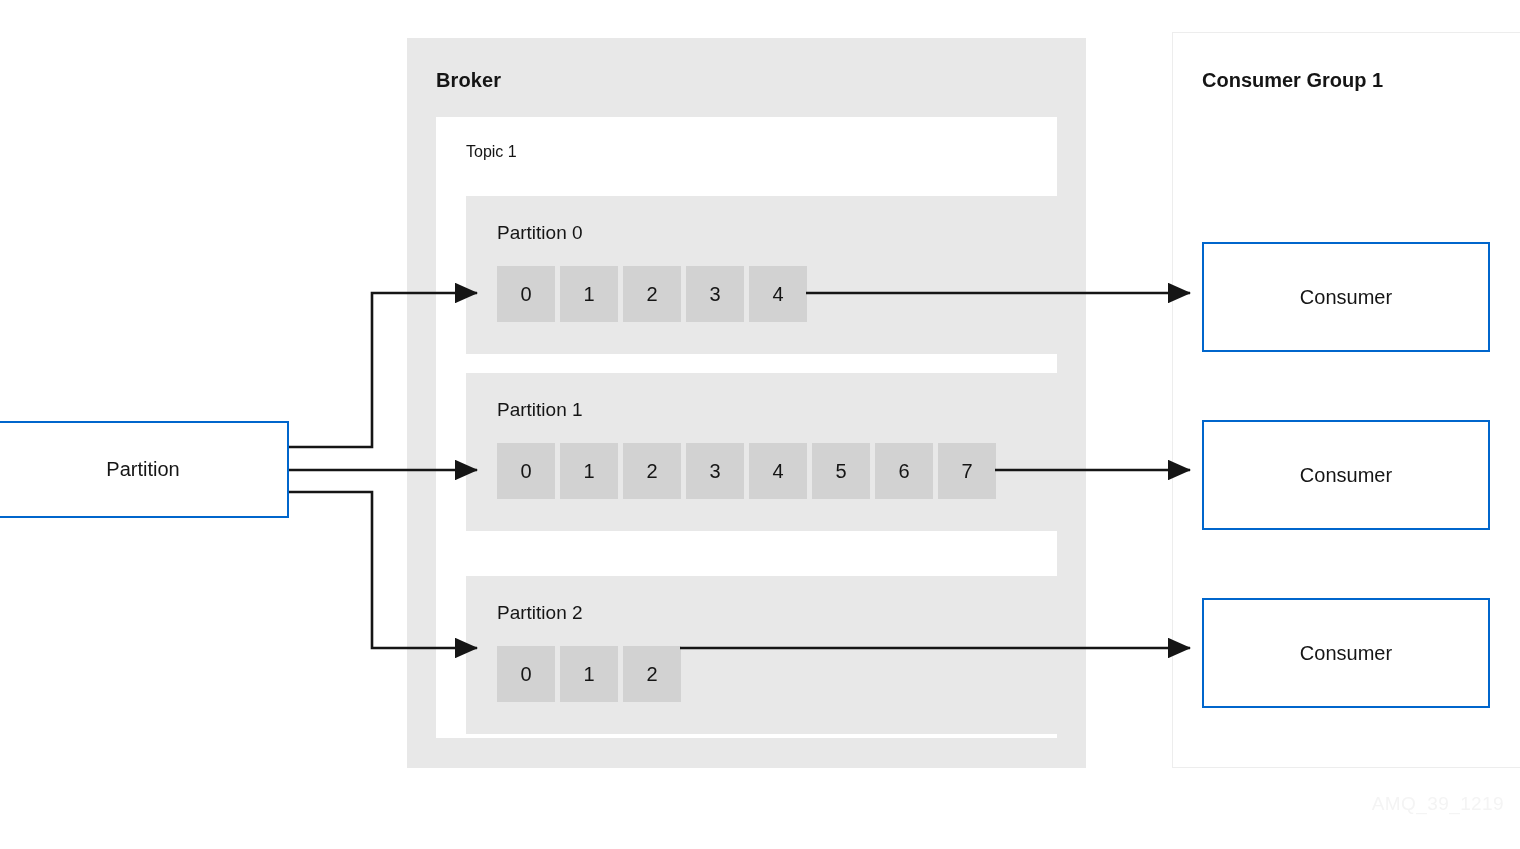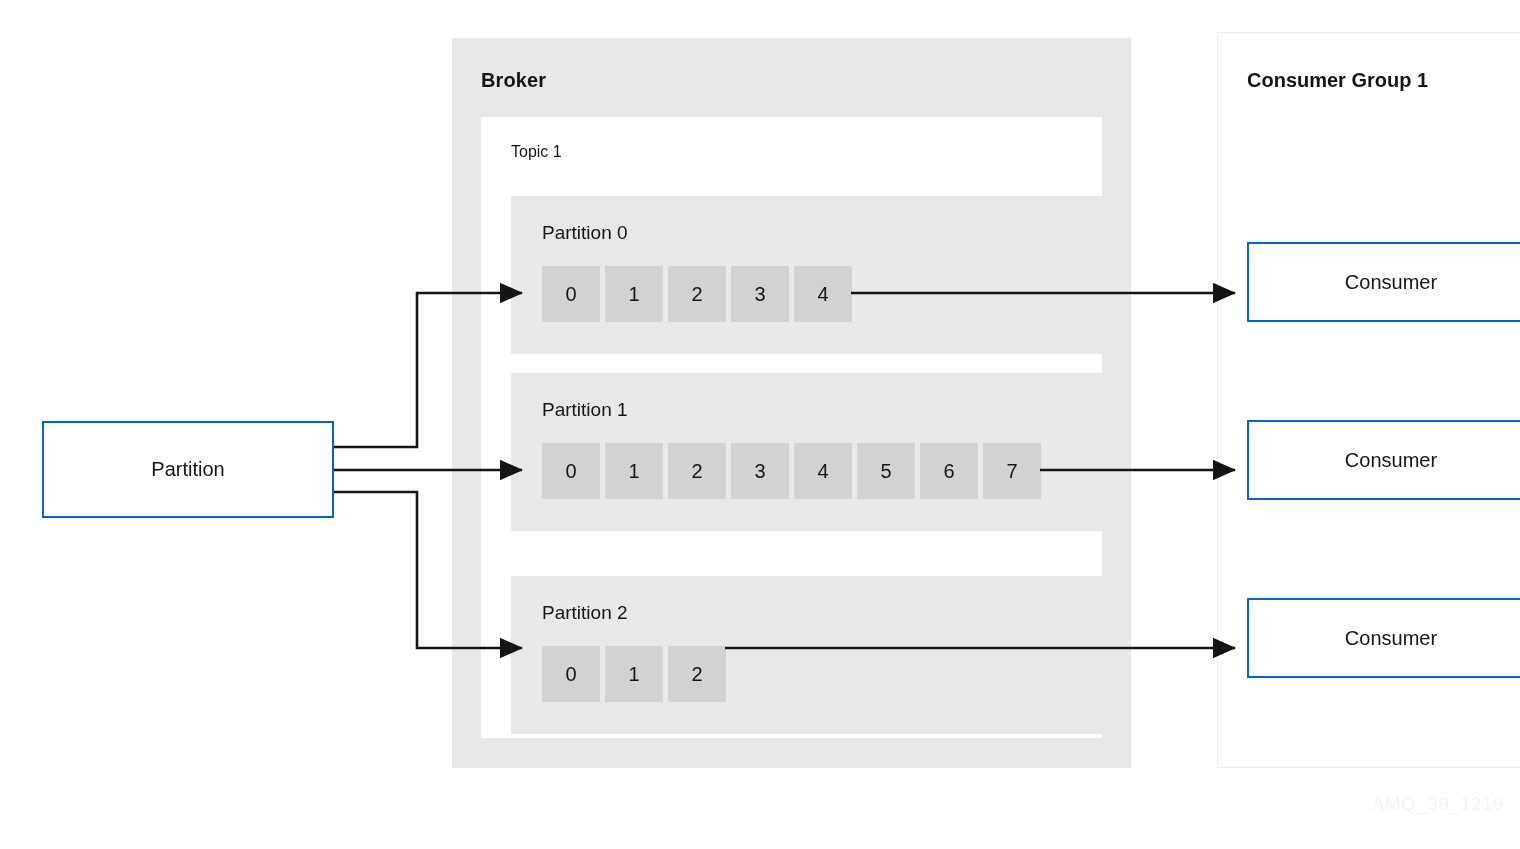--- a/index.html
+++ b/index.html
@@ -1,21 +1,21 @@
 <!DOCTYPE html>
 <html><head>
 <meta charset="utf-8">
 <style>
   html,body{margin:0;padding:0;background:#ffffff;}
   body{
     width:1520px;height:849px;position:relative;overflow:hidden;
     font-family:"Liberation Sans","DejaVu Sans",sans-serif;
     color:#151515;
   }
-  .canvas{position:absolute;inset:0;margin-left:45px;}
+  .canvas{position:absolute;inset:0;}
 
   
   .broker-box{
     position:absolute;left:407px;top:38px;width:679px;height:730px;
     background:#e8e8e8;
   }
   .broker-title{
     position:absolute;left:436px;top:69px;
     font-size:20px;font-weight:bold;letter-spacing:.1px;color:#151515;
   }
@@ -63,21 +63,21 @@
   
   .cg-box{
     position:absolute;left:1172px;top:32px;width:360px;height:736px;
     background:#ffffff;border:1px solid #ededed;box-sizing:border-box;
   }
   .cg-title{
     position:absolute;left:1202px;top:69px;
     font-size:20px;font-weight:bold;color:#151515;white-space:nowrap;text-align:right;
   }
   .consumer-box{
-    position:absolute;left:1202px;width:288px;height:80px;
+    position:absolute;left:1202px;width:288px;height:110px;
     background:#ffffff;border:2px solid #0066cc;box-sizing:border-box;
     display:flex;align-items:center;justify-content:center;
   }
   .consumer-box.c0{top:242px;}
   .consumer-box.c1{top:420px;}
   .consumer-box.c2{top:598px;}
   .consumer-label{font-size:20px;color:#151515;}
 
   
   .wires{position:absolute;left:0;top:0;width:1520px;height:849px;overflow:visible;}

